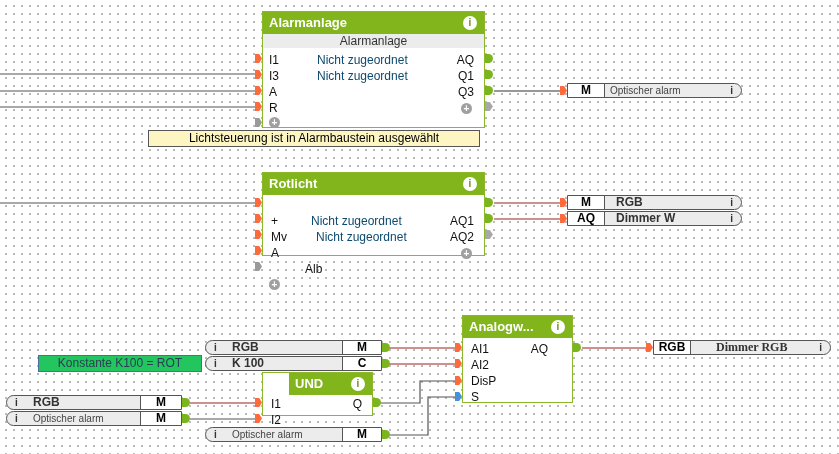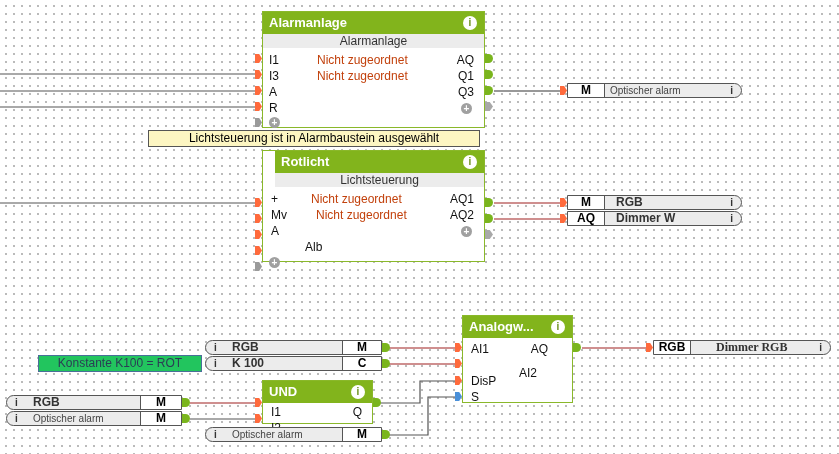--- a/index.html
+++ b/index.html
@@ -6,21 +6,21 @@
   body{width:839px;height:454px;position:relative;overflow:hidden;background:#fff;
     font-family:"Liberation Sans",sans-serif;
     background-image:radial-gradient(circle,#b8b8b8 0.7px,transparent 0.9px);
     background-size:8px 8px;background-position:2px 2px;}
   svg.wires{position:absolute;left:0;top:0;width:839px;height:454px;pointer-events:none;}
   .block{position:absolute;background:#fff;border:1px solid #8ab82a;box-sizing:border-box;}
   .block .head{background:#82b41c;color:#fff;font-weight:bold;font-size:13px;height:22px;line-height:22px;padding-left:6px;position:relative;}
   .block .head .info{position:absolute;right:7px;top:4px;width:14px;height:14px;border-radius:50%;background:#fff;color:#6a8f1a;font-size:10px;line-height:14px;text-align:center;font-weight:bold;}
   .block .sub{background:#ececec;text-align:center;font-size:12px;color:#333;height:14px;line-height:14px;}
   .row{position:absolute;font-size:12px;color:#111;line-height:14px;height:14px;}
-  .grey{color:#c2410c;}
+  .grey{color:#0c4a6e;}
   .pin-in{position:absolute;width:7px;height:9px;background:#ff6a3c;clip-path:polygon(0 0,60% 0,100% 50%,60% 100%,0 100%);}
   .pin-in.blue{background:#4a90d9;}
   .pin-in.gray{background:#9a9a9a;}
   .pin-out{position:absolute;width:8px;height:9px;background:#7ab51d;border-radius:0 5px 5px 0;}
   .pin-out.gray{background:#a8a8a8;border-radius:0;clip-path:polygon(0 0,60% 0,100% 50%,60% 100%,0 100%);}
   .plus{position:absolute;width:11px;height:11px;border-radius:50%;background:#a0a0a0;color:#fff;font-size:10px;line-height:11px;text-align:center;font-weight:bold;}
   .note{position:absolute;border:1px solid #555;font-size:12px;text-align:center;box-sizing:border-box;}
   .note.yellow{background:#fdf6c2;}
   .note.blue{background:#22c55e;border-color:#4a6f98;color:#2b3d55;}
   .tag{position:absolute;height:15px;border:1px solid #555;border-radius:0 8px 8px 0;background:#ececec;box-sizing:border-box;font-size:12px;line-height:13px;}
@@ -84,26 +84,25 @@
 
 <div class="note yellow" style="left:148px;top:130px;width:332px;height:17px;line-height:15px;">Lichtsteuerung ist in Alarmbaustein ausgewählt</div>
 
 <div class="tag" style="left:567px;top:83px;width:175px;">
   <div class="cell l" style="left:0;width:36px;">M</div>
   <div class="txt small" style="left:42px;">Optischer alarm</div>
   <div class="i" style="right:8px;">i</div>
 </div>
 <div class="pin-in" style="left:560px;top:86px;"></div>
 
-<div class="block" style="left:262px;top:150px;width:223px;height:112px;padding-left:12px;">
+<div class="block" style="left:262px;top:172px;width:223px;height:84px;">
   <div class="head">
     <span>Rotlicht</span>
     <span class="info">i</span>
   </div>
-  <div class="sub">Lichtsteuerung</div>
   <div class="row" style="left:8px;top:41px;">+</div>
   <div class="row" style="left:8px;top:57px;">Mv</div>
   <div class="row" style="left:8px;top:73px;">A</div>
   <div class="row" style="left:8px;top:89px;margin-left:34px;">Alb</div>
   <div class="row grey" style="left:48px;top:41px;">Nicht zugeordnet</div>
   <div class="row grey" style="left:53px;top:57px;">Nicht zugeordnet</div>
   <div class="row" style="right:10px;top:41px;">AQ1</div>
   <div class="row" style="right:10px;top:57px;">AQ2</div>
   <div class="plus" style="right:12px;top:75px;">+</div>
   <div class="plus" style="left:6px;top:106px;">+</div>
@@ -138,21 +137,21 @@
   <div class="cell r" style="right:0;width:38px;">M</div>
 </div>
 <div class="pin-out" style="left:382px;top:343px;"></div>
 <div class="tag left" style="left:205px;top:356px;width:177px;">
   <div class="i" style="left:8px;">i</div>
   <div class="txt" style="left:26px;">K 100</div>
   <div class="cell r" style="right:0;width:38px;">C</div>
 </div>
 <div class="pin-out" style="left:382px;top:359px;"></div>
 
-<div class="block" style="left:262px;top:380px;width:111px;height:44px;">
+<div class="block" style="left:262px;top:372px;width:111px;height:44px;padding-left:26px;">
   <div class="head">
     <span>UND</span>
     <span class="info">i</span>
   </div>
   <div class="row" style="left:8px;top:24px;">I1</div>
   <div class="row" style="left:8px;top:40px;text-align:right;">I2</div>
   <div class="row" style="right:10px;top:24px;">Q</div>
 </div>
 <div class="pin-in" style="left:255px;top:398px;"></div>
 <div class="pin-in" style="left:255px;top:414px;"></div>
@@ -177,21 +176,21 @@
   <div class="cell r" style="right:0;width:38px;">M</div>
 </div>
 <div class="pin-out" style="left:382px;top:430px;"></div>
 
 <div class="block" style="left:462px;top:315px;width:111px;height:88px;">
   <div class="head">
     <span>Analogw...</span>
     <span class="info">i</span>
   </div>
   <div class="row" style="left:8px;top:26px;">AI1</div>
-  <div class="row" style="left:8px;top:50px;margin-left:48px;">AI2</div>
+  <div class="row" style="left:8px;top:42px;">AI2</div>
   <div class="row" style="left:8px;top:58px;">DisP</div>
   <div class="row" style="left:8px;top:74px;">S</div>
   <div class="row" style="right:24px;top:26px;">AQ</div>
 </div>
 <div class="pin-in" style="left:455px;top:343px;"></div>
 <div class="pin-in" style="left:455px;top:359px;"></div>
 <div class="pin-in" style="left:455px;top:376px;"></div>
 <div class="pin-in blue" style="left:455px;top:392px;"></div>
 <div class="pin-out" style="left:573px;top:343px;"></div>
 

